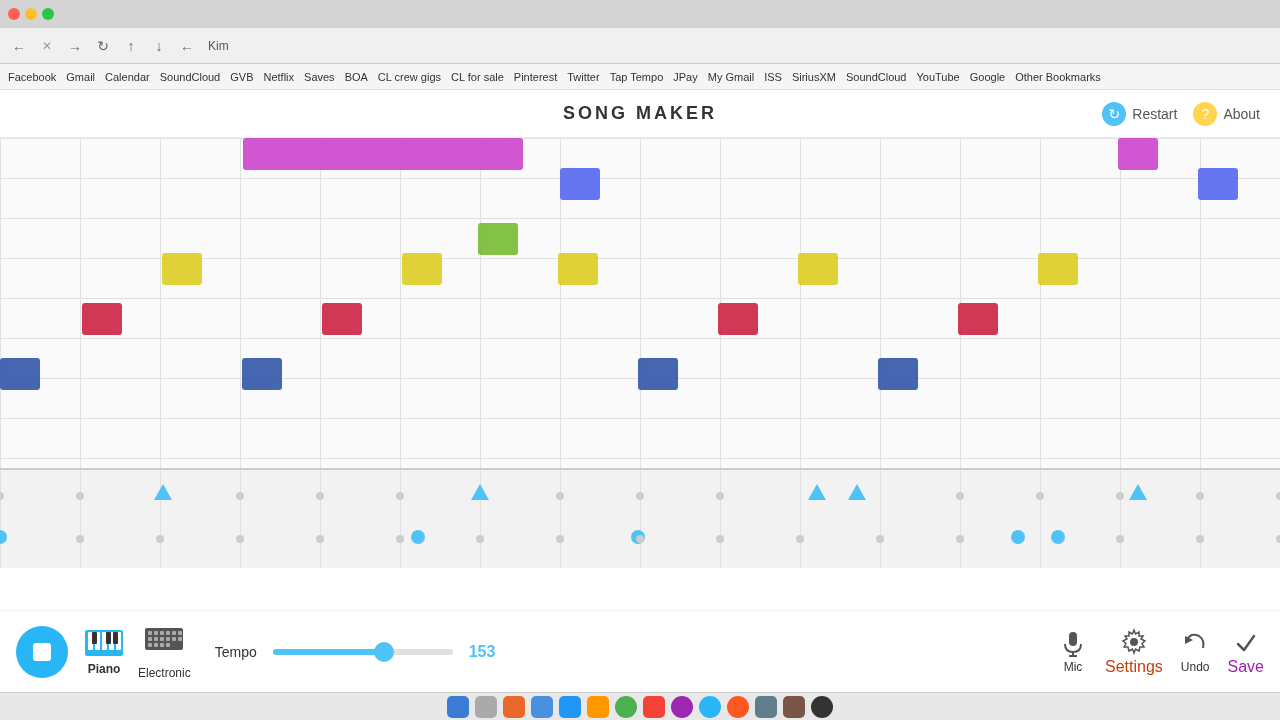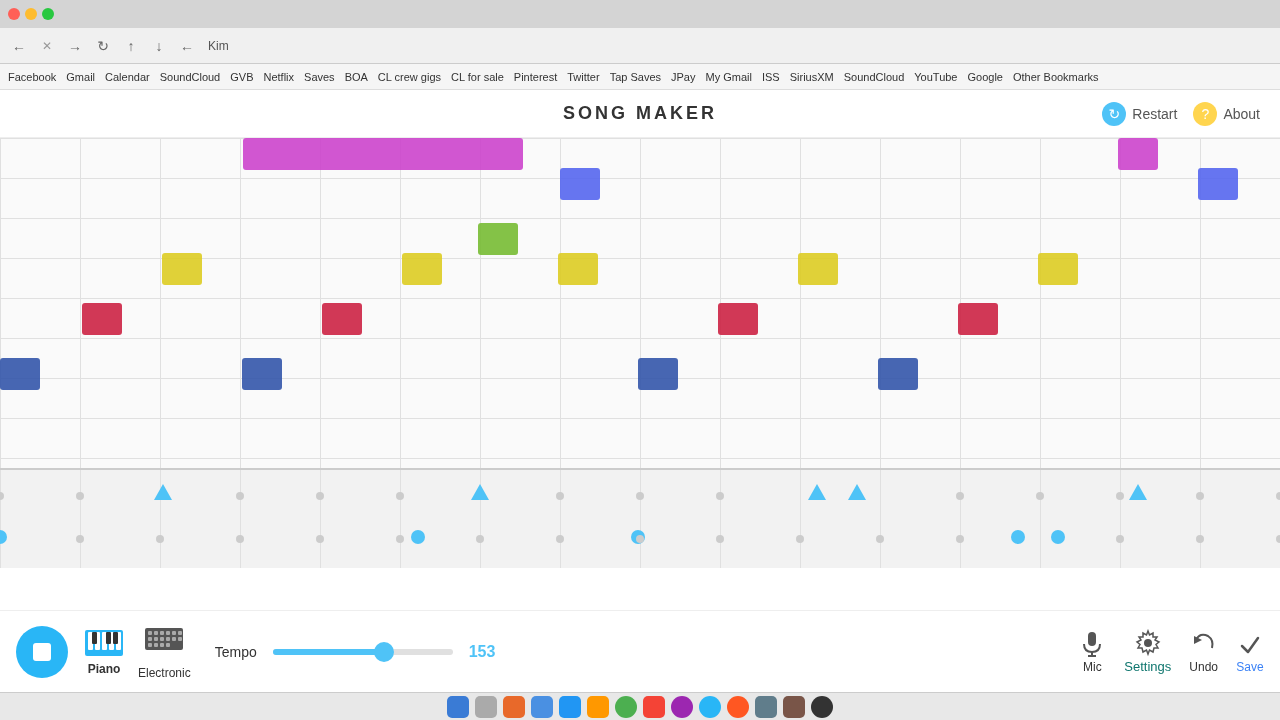--- a/index.html
+++ b/index.html
@@ -59,21 +59,21 @@
     <span class="bookmark-item">Calendar</span>
     <span class="bookmark-item">SoundCloud</span>
     <span class="bookmark-item">GVB</span>
     <span class="bookmark-item">Netflix</span>
     <span class="bookmark-item">Saves</span>
     <span class="bookmark-item">BOA</span>
     <span class="bookmark-item">CL crew gigs</span>
     <span class="bookmark-item">CL for sale</span>
     <span class="bookmark-item">Pinterest</span>
     <span class="bookmark-item">Twitter</span>
-    <span class="bookmark-item">Tap Saves</span>
+    <span class="bookmark-item">Tap Tempo</span>
     <span class="bookmark-item">JPay</span>
     <span class="bookmark-item">My Gmail</span>
     <span class="bookmark-item">ISS</span>
     <span class="bookmark-item">SiriusXM</span>
     <span class="bookmark-item">SoundCloud</span>
     <span class="bookmark-item">YouTube</span>
     <span class="bookmark-item">Google</span>
     <span class="bookmark-item">Other Bookmarks</span>
   </div>
 </div>
@@ -246,36 +246,36 @@
         <line x1="10" y1="26" x2="18" y2="26" stroke="#555" stroke-width="2"></line>
       </svg>
       <span style="font-size:12px;color:#333;">Mic</span>
     </div>
 
     <div style="display:flex;flex-direction:column;align-items:center;gap:2px;cursor:pointer;">
       <svg width="28" height="28" viewBox="0 0 28 28">
         <circle cx="14" cy="14" r="4" fill="#555"></circle>
         <path d="M14 2 L15.5 6 L19 4 L19 8 L23 8 L21 11 L25 13 L22 15.5 L24 19 L20 19 L19 23 L15.5 21 L14 25 L12.5 21 L9 23 L8 19 L4 19 L6 15.5 L3 13 L7 11 L5 8 L9 8 L9 4 L12.5 6 Z" fill="none" stroke="#555" stroke-width="1.5"></path>
       </svg>
-      <span style="font-size:13px;color:#0f766e;">Settings</span>
+      <span style="font-size:16px;color:#c2410c;">Settings</span>
     </div>
 
     <div style="display:flex;flex-direction:column;align-items:center;gap:2px;cursor:pointer;">
       <svg width="28" height="28" viewBox="0 0 28 28">
         <path d="M6 10 Q10 2 18 6 Q24 10 22 18" stroke="#555" stroke-width="2" fill="none"></path>
         <polygon points="4,6 4,14 12,10" fill="#555"></polygon>
       </svg>
       <span style="font-size:12px;color:#333;">Undo</span>
     </div>
 
     <div style="display:flex;flex-direction:column;align-items:center;gap:2px;cursor:pointer;">
       <svg width="28" height="28" viewBox="0 0 28 28">
         <polyline points="6,16 12,22 22,8" stroke="#555" stroke-width="2.5" fill="none" stroke-linecap="round" stroke-linejoin="round"></polyline>
       </svg>
-      <span style="font-size:12px;color:#3b82f6;">Save</span>
+      <span style="font-size:16px;color:#a21caf;">Save</span>
     </div>
 
   </div>
 </div>
 
 <div style="position:absolute;bottom:0;left:0;right:0;height:28px;background:#e8e8e8;border-top:1px solid #ccc;display:flex;align-items:center;justify-content:center;gap:6px;padding:2px 4px;">
 
   <div style="width:22px;height:22px;background:#3a7bd5;border-radius:5px;"></div>
   <div style="width:22px;height:22px;background:#aaa;border-radius:5px;"></div>
   <div style="width:22px;height:22px;background:#e8692a;border-radius:5px;"></div>

